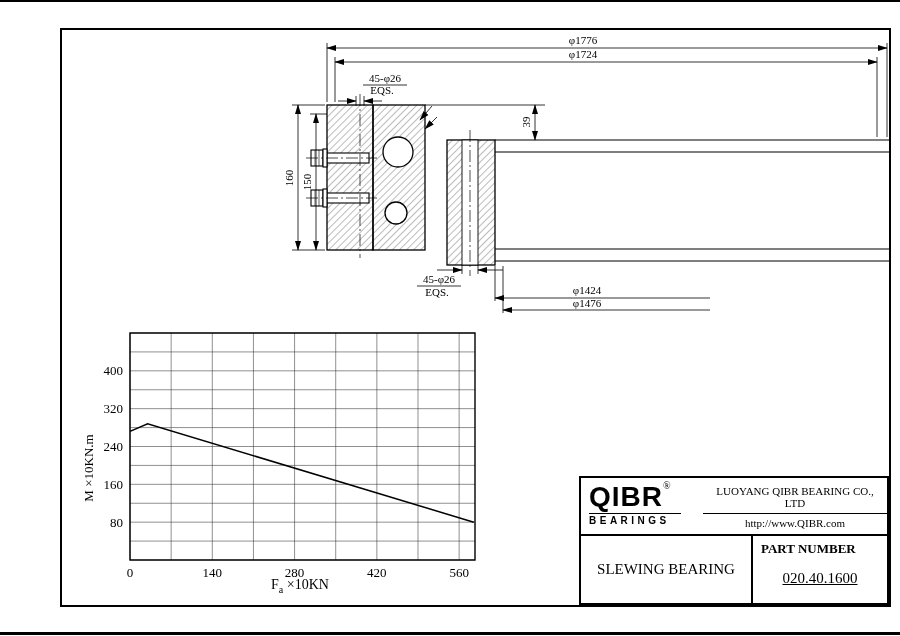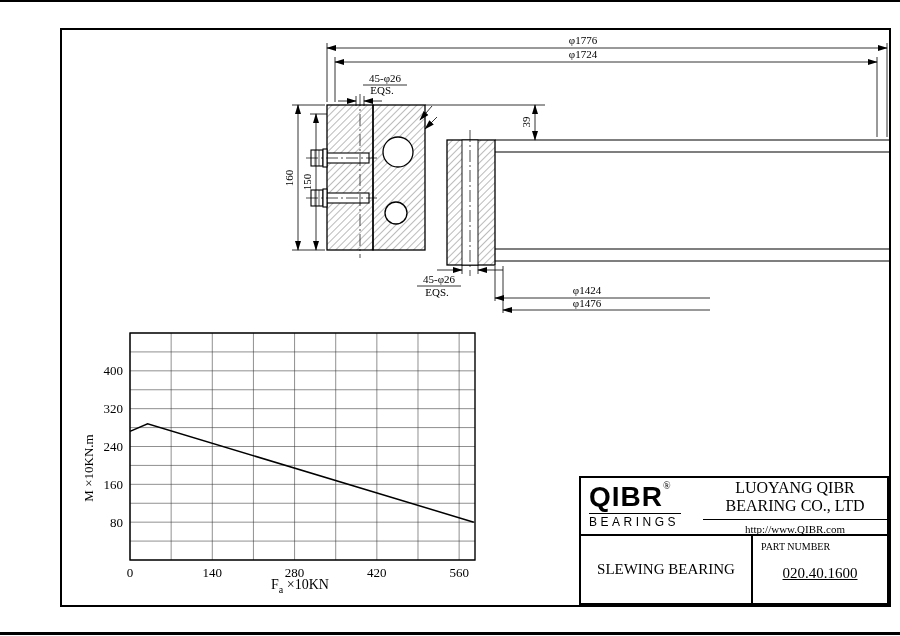--- a/index.html
+++ b/index.html
@@ -50,35 +50,35 @@
     border:2px solid #000; box-sizing:border-box; background:#fff;
   }
   .tb-row1 { height:58px; border-bottom:2px solid #000; box-sizing:border-box; display:flex; }
   .tb-logo { width:122px; padding:5px 0 0 8px; box-sizing:border-box; }
   .logo-word {
     font-family:"Liberation Sans", sans-serif; font-weight:800; font-size:28px;
     letter-spacing:1px; line-height:1;
   }
   .logo-reg { font-size:10px; vertical-align:top; position:relative; top:-3px; }
   .logo-sub {
-    font-family:"Liberation Sans", sans-serif; font-size:12px; font-weight:400;
+    font-family:"Liberation Sans", sans-serif; font-size:10px; font-weight:700;
     letter-spacing:3.5px; border-top:1.5px solid #000; width:92px;
     margin-top:2px; padding-top:1px;
   }
   .tb-company { flex:1; display:flex; flex-direction:column; justify-content:center; text-align:center; }
-  .company-name { font-size:16px; padding:3px 2px 4px 2px; border-bottom:1.5px solid #000;font-family:Liberation Serif, serif; }
+  .company-name { font-size:11px; padding:3px 2px 4px 2px; border-bottom:1.5px solid #000;font-family:Liberation Serif, serif; }
   .company-site { font-size:11px; padding:3px 0 2px 0; }
   .tb-row2 { display:flex; height:67px; }
   .tb-product {
     width:172px; border-right:2px solid #000; box-sizing:border-box;
     display:flex; flex-direction:column; justify-content:center;
     text-align:center; font-size:15px; line-height:1.7;
   }
   .tb-part { flex:1; position:relative; }
-  .part-label { font-size:10px; padding:5px 0 0 8px; }
+  .part-label { font-size:13px; padding:5px 0 0 8px;font-weight:bold; }
   .part-value { font-size:15px; text-align:center; margin-top:13px;text-decoration:underline; }
 </style>
 </head>
 <body>
 
 <div class="edge-bar top"></div>
 <div class="edge-bar bottom"></div>
 
 <div class="frame">
 

